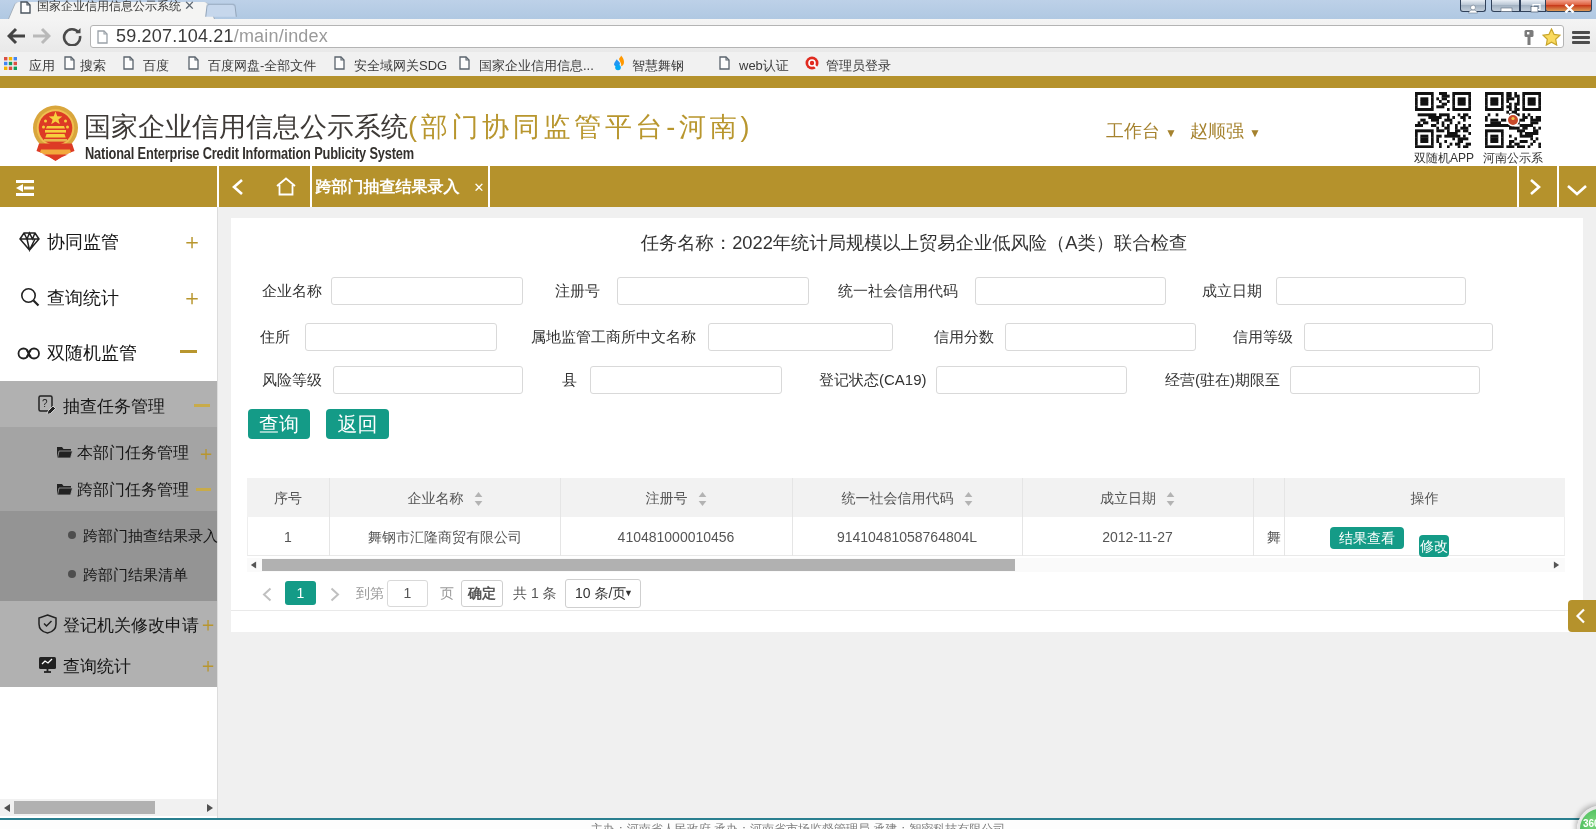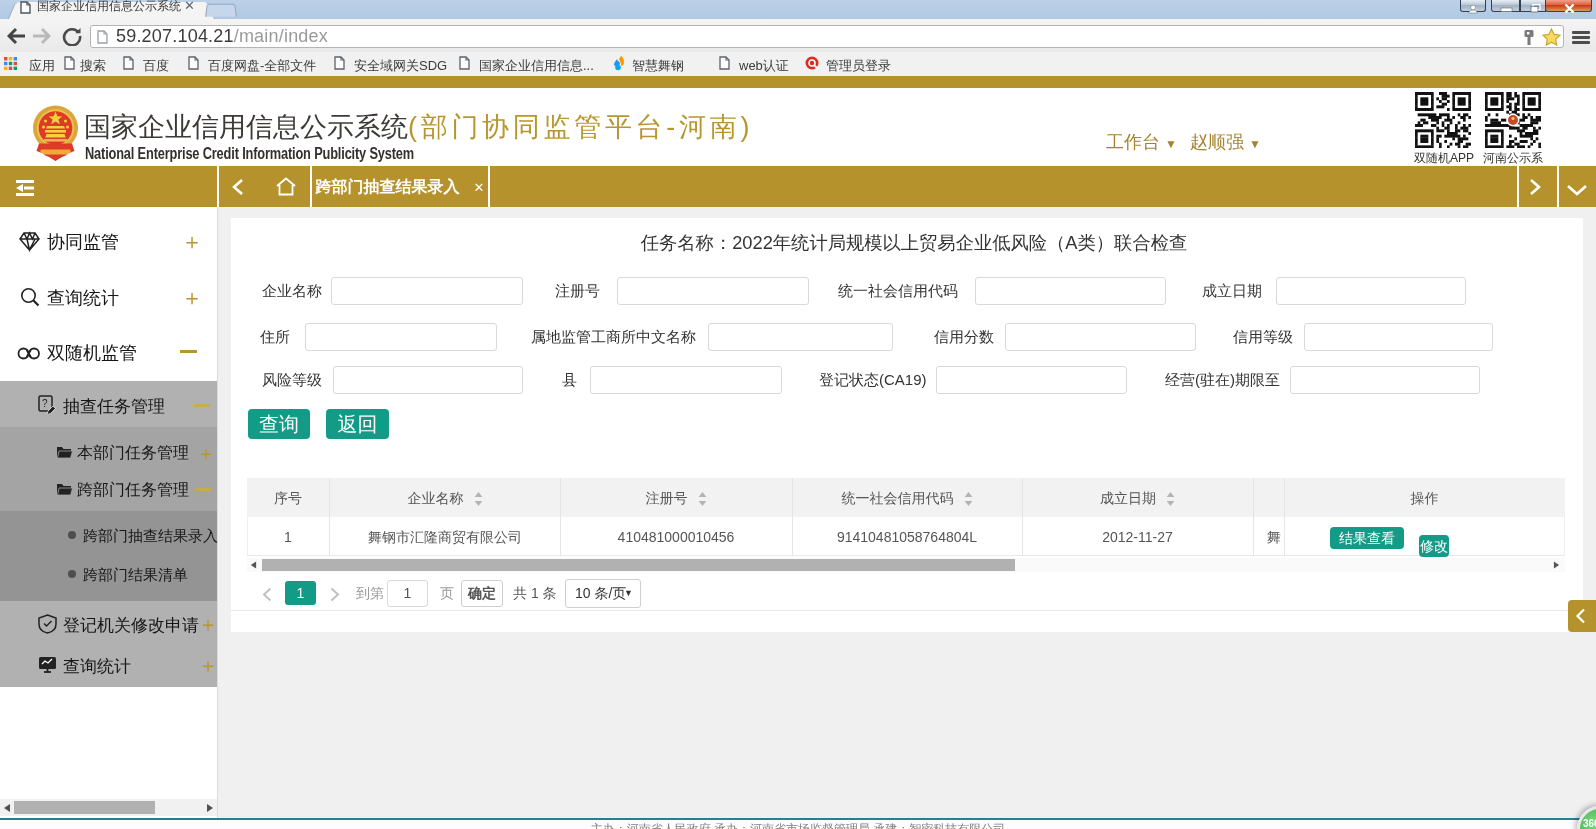--- a/index.html
+++ b/index.html
@@ -17,21 +17,21 @@
 #urlbox{left:90px;top:25px;width:1474px;height:23px;background:#fff;border:1px solid #b4b4b4;border-radius:3px}
 #urltext{left:116px;top:26px;font-size:18px;color:#3b3b3b;letter-spacing:.2px}
 #bookmarks{left:0;top:52px;width:1596px;height:24px;background:#f1f1f1}
 .bm{top:57px;font-size:13px;color:#3a3a3a}
 #goldstrip{left:0;top:76px;width:1596px;height:12px;background:#b5922c}
 
 #header{left:0;top:88px;width:1596px;height:78px;background:#fff}
 #ctitle{left:84px;top:109px;font-size:27px;font-weight:normal;color:#3e3a37;white-space:nowrap;letter-spacing:0px}
 #ctitle .g{color:#b8962e;letter-spacing:3.7px}
 #etitle{left:85px;top:145px;font-size:16px;font-weight:bold;color:#33302d;transform:scaleX(.80);transform-origin:0 0;white-space:nowrap;letter-spacing:-.2px}
-.hdrop{top:130px;font-size:18px;color:#a5822e}
+.hdrop{top:119px;font-size:18px;color:#a5822e}
 .qrlabel{top:150px;font-size:12px;color:#333}
 
 #nav{left:0;top:166px;width:1596px;height:41px;background:#b5922c}
 .wsep{top:166px;width:2px;height:41px;background:#fff}
 #navtab{left:310px;top:166px;width:180px;height:41px;border-left:2px solid #fff;border-right:2px solid #fff;color:#fff;font-size:16px;font-weight:bold;line-height:41px;text-align:center}
 
 #sidebar{left:0;top:207px;width:218px;height:611px;background:#fff;border-right:1px solid #dcdcdc}
 .mi{position:absolute;font-size:18px;color:#161616;white-space:nowrap}
 .plus{position:absolute;font-size:22px;font-weight:300;color:#b8962e}
 #blockA{position:absolute;left:0;top:174px;width:217px;height:306px;background:#b1b1b1}

